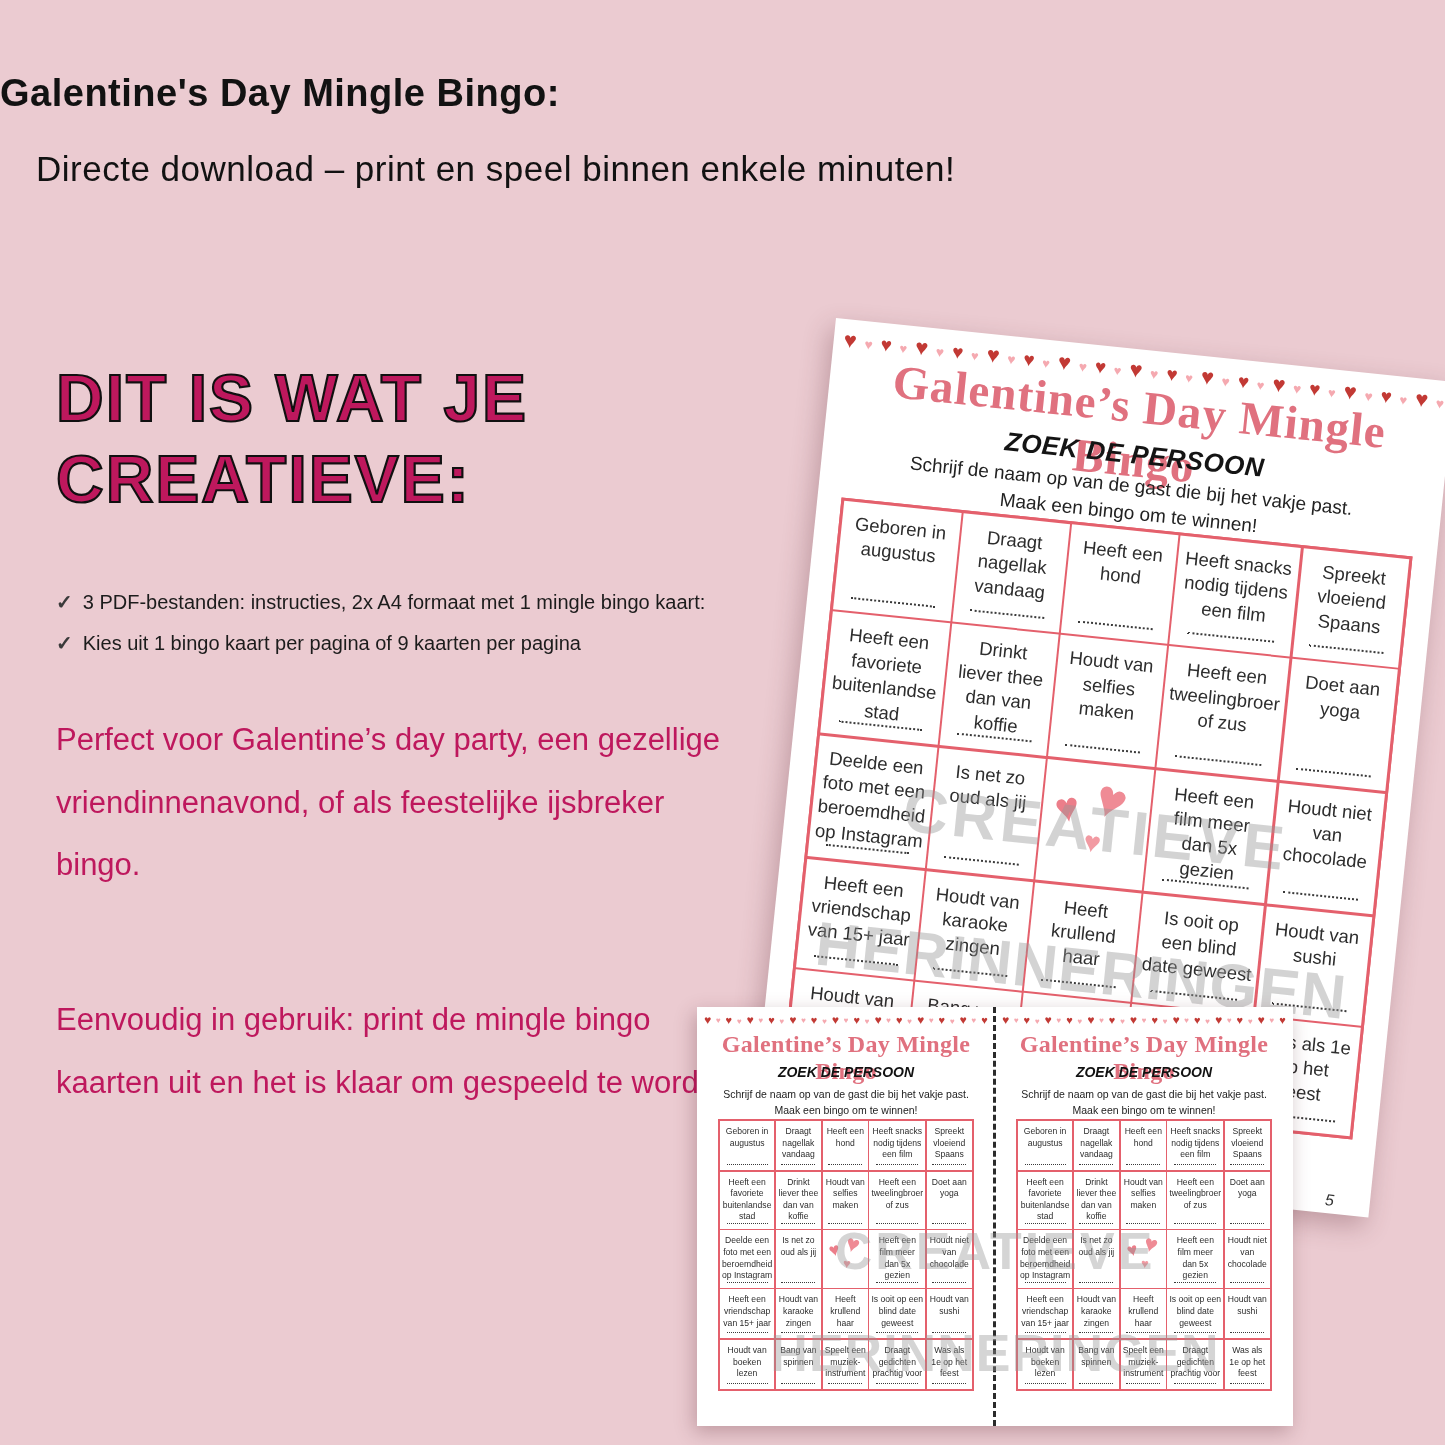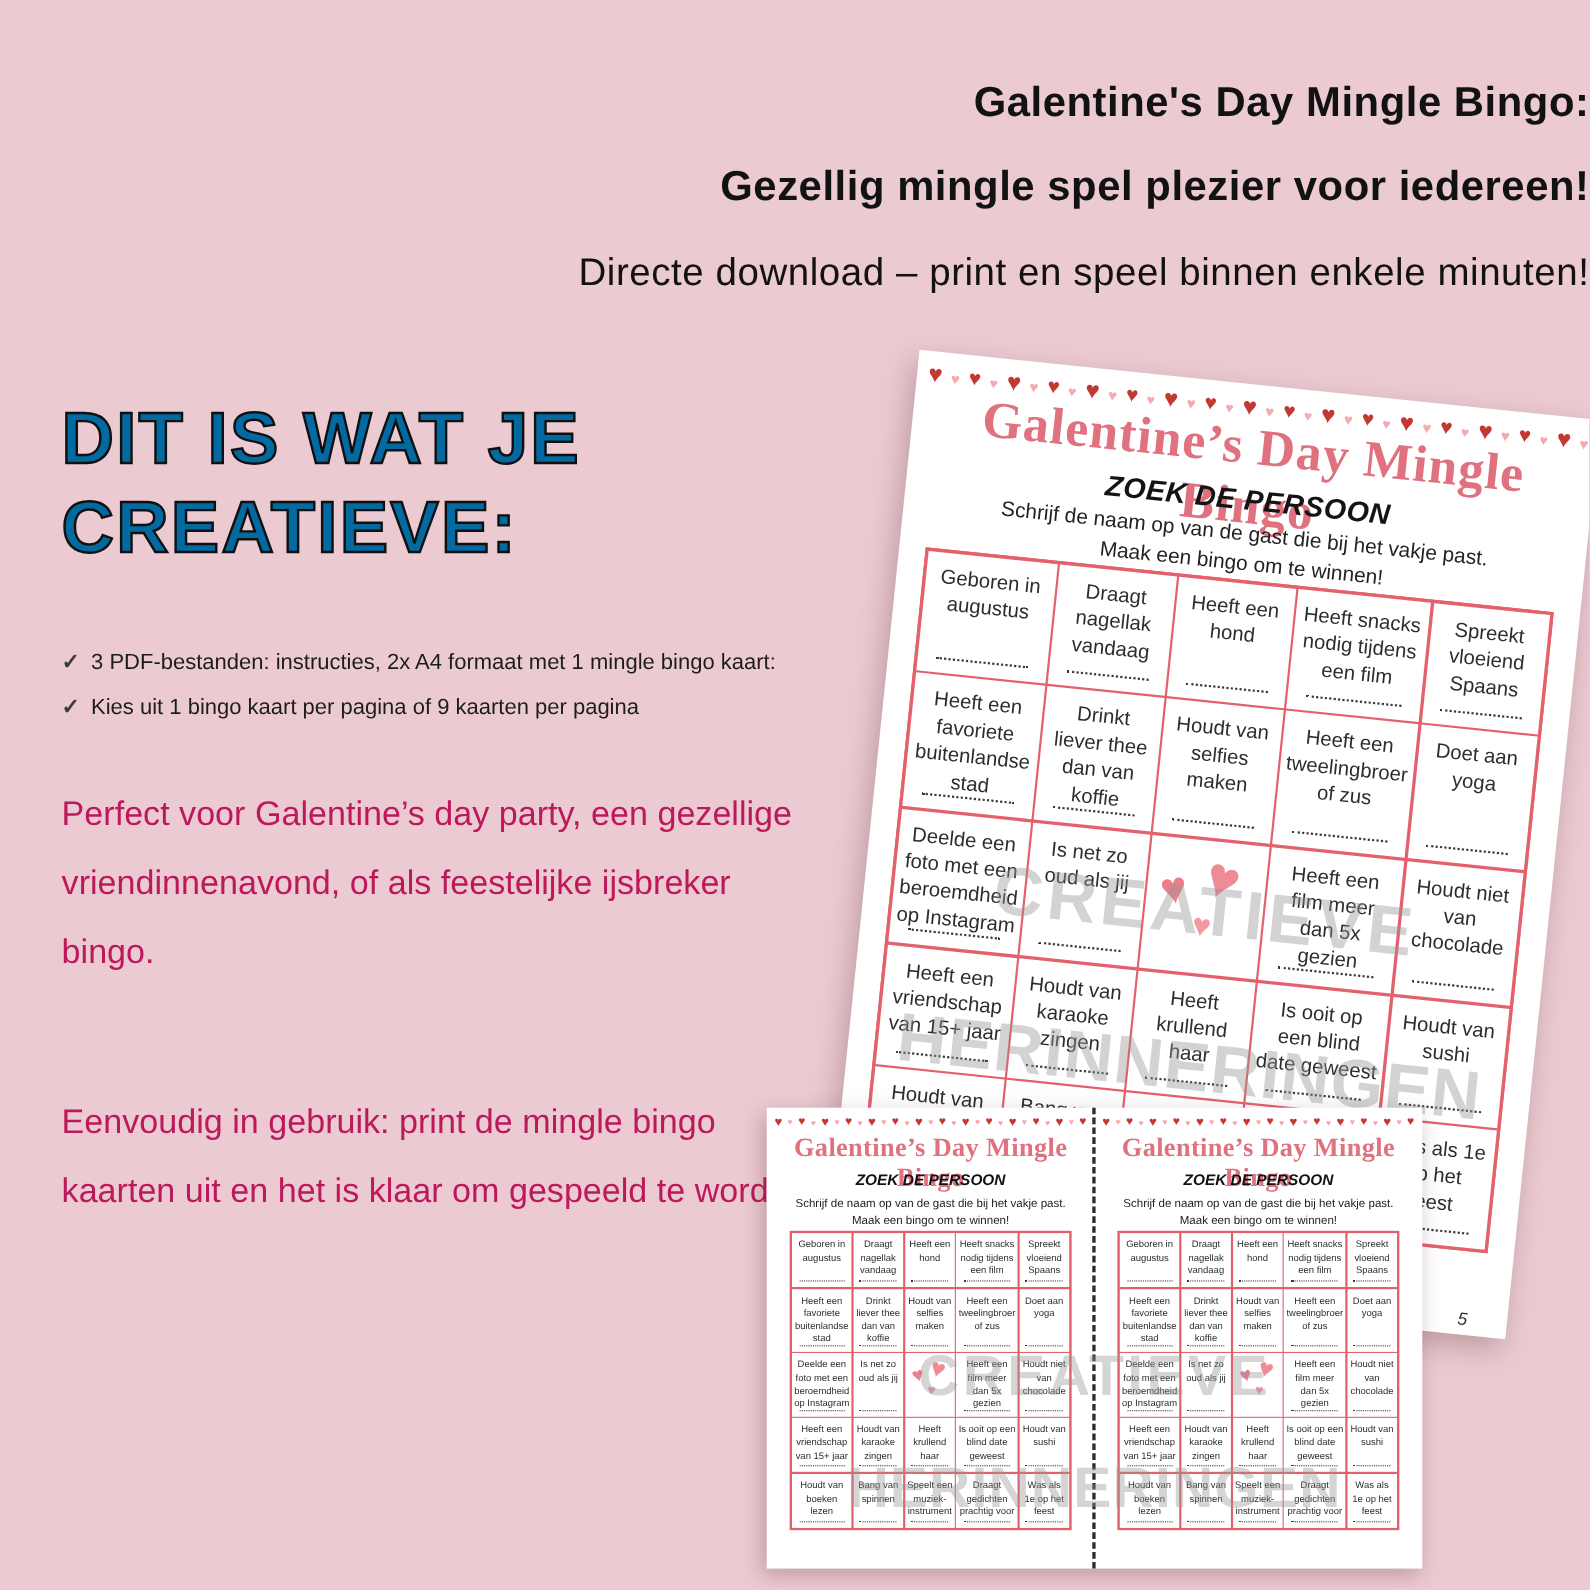--- a/index.html
+++ b/index.html
@@ -12,29 +12,29 @@
   }
   *{box-sizing:border-box;margin:0;padding:0;}
   html,body{background:var(--background);}
   .canvas{
     position:relative;width:1445px;height:1445px;overflow:hidden;
     background:var(--background);
     font-family:"Liberation Sans",sans-serif;color:var(--ink);
   }
 
   
-  .top-header{position:absolute;top:72px;left:0;width:100%;text-align:right;color:#121212;}
+  .top-header{position:absolute;top:72px;left:0;width:100%;text-align:left;color:#121212;}
   .top-header .l1{font-size:38px;font-weight:700;letter-spacing:.5px;margin-bottom:34px;}
   .top-header .l2{font-size:38px;font-weight:700;letter-spacing:.5px;margin-bottom:36px;}
   .top-header .l3{font-size:35px;font-weight:400;letter-spacing:.5px;padding-left:36px;}
 
   
   .left-panel{position:absolute;left:56px;top:358px;width:695px;}
   .lp-heading{font-size:66px;line-height:1.23;font-weight:700;letter-spacing:2px;
-    -webkit-text-stroke:2.2px #101010;color:#0369a1;margin-bottom:62px;}
+    -webkit-text-stroke:2.2px #101010;color:#be185d;margin-bottom:62px;}
   .bullet{font-size:20px;line-height:2.02;font-weight:400;color:#1c1c1c;}
   .bullet .chk{font-weight:700;color:#3a3a3a;margin-right:10px;}
   .para{font-size:31px;line-height:2.02;color:#be185d;}
   .para.p1{margin-top:46px;}
   .para.p2{margin-top:92px;}
 
   
   .hearts{display:flex;justify-content:space-between;overflow:hidden;}
   .hearts span{line-height:1;display:inline-block;}
   .h-dark{color:var(--heart-dark);}
@@ -108,21 +108,20 @@
   .sheet-wm.w1{top:214px;font-size:52px;letter-spacing:3px;}
   .sheet-wm.w2{top:316px;font-size:52px;letter-spacing:1px;}
 </style>
 </head>
 <body>
 
 <div class="canvas">
 
   <div class="top-header">
     <div class="l1">Galentine's Day Mingle Bingo:</div>
-    <div class="l2">Gezellig mingle spel plezier voor iedereen!</div>
     <div class="l3">Directe download – print en speel binnen enkele minuten!</div>
   </div>
 
   <div class="left-panel">
     <div class="lp-heading">
       <div>DIT IS WAT JE</div>
       <div>CREATIEVE:</div>
     </div>
     <div class="bullet"><span class="chk">✓</span><span>3 PDF-bestanden: instructies, 2x A4 formaat met 1 mingle bingo kaart:</span></div>
     <div class="bullet"><span class="chk">✓</span><span>Kies uit 1 bingo kaart per pagina of 9 kaarten per pagina</span></div>

